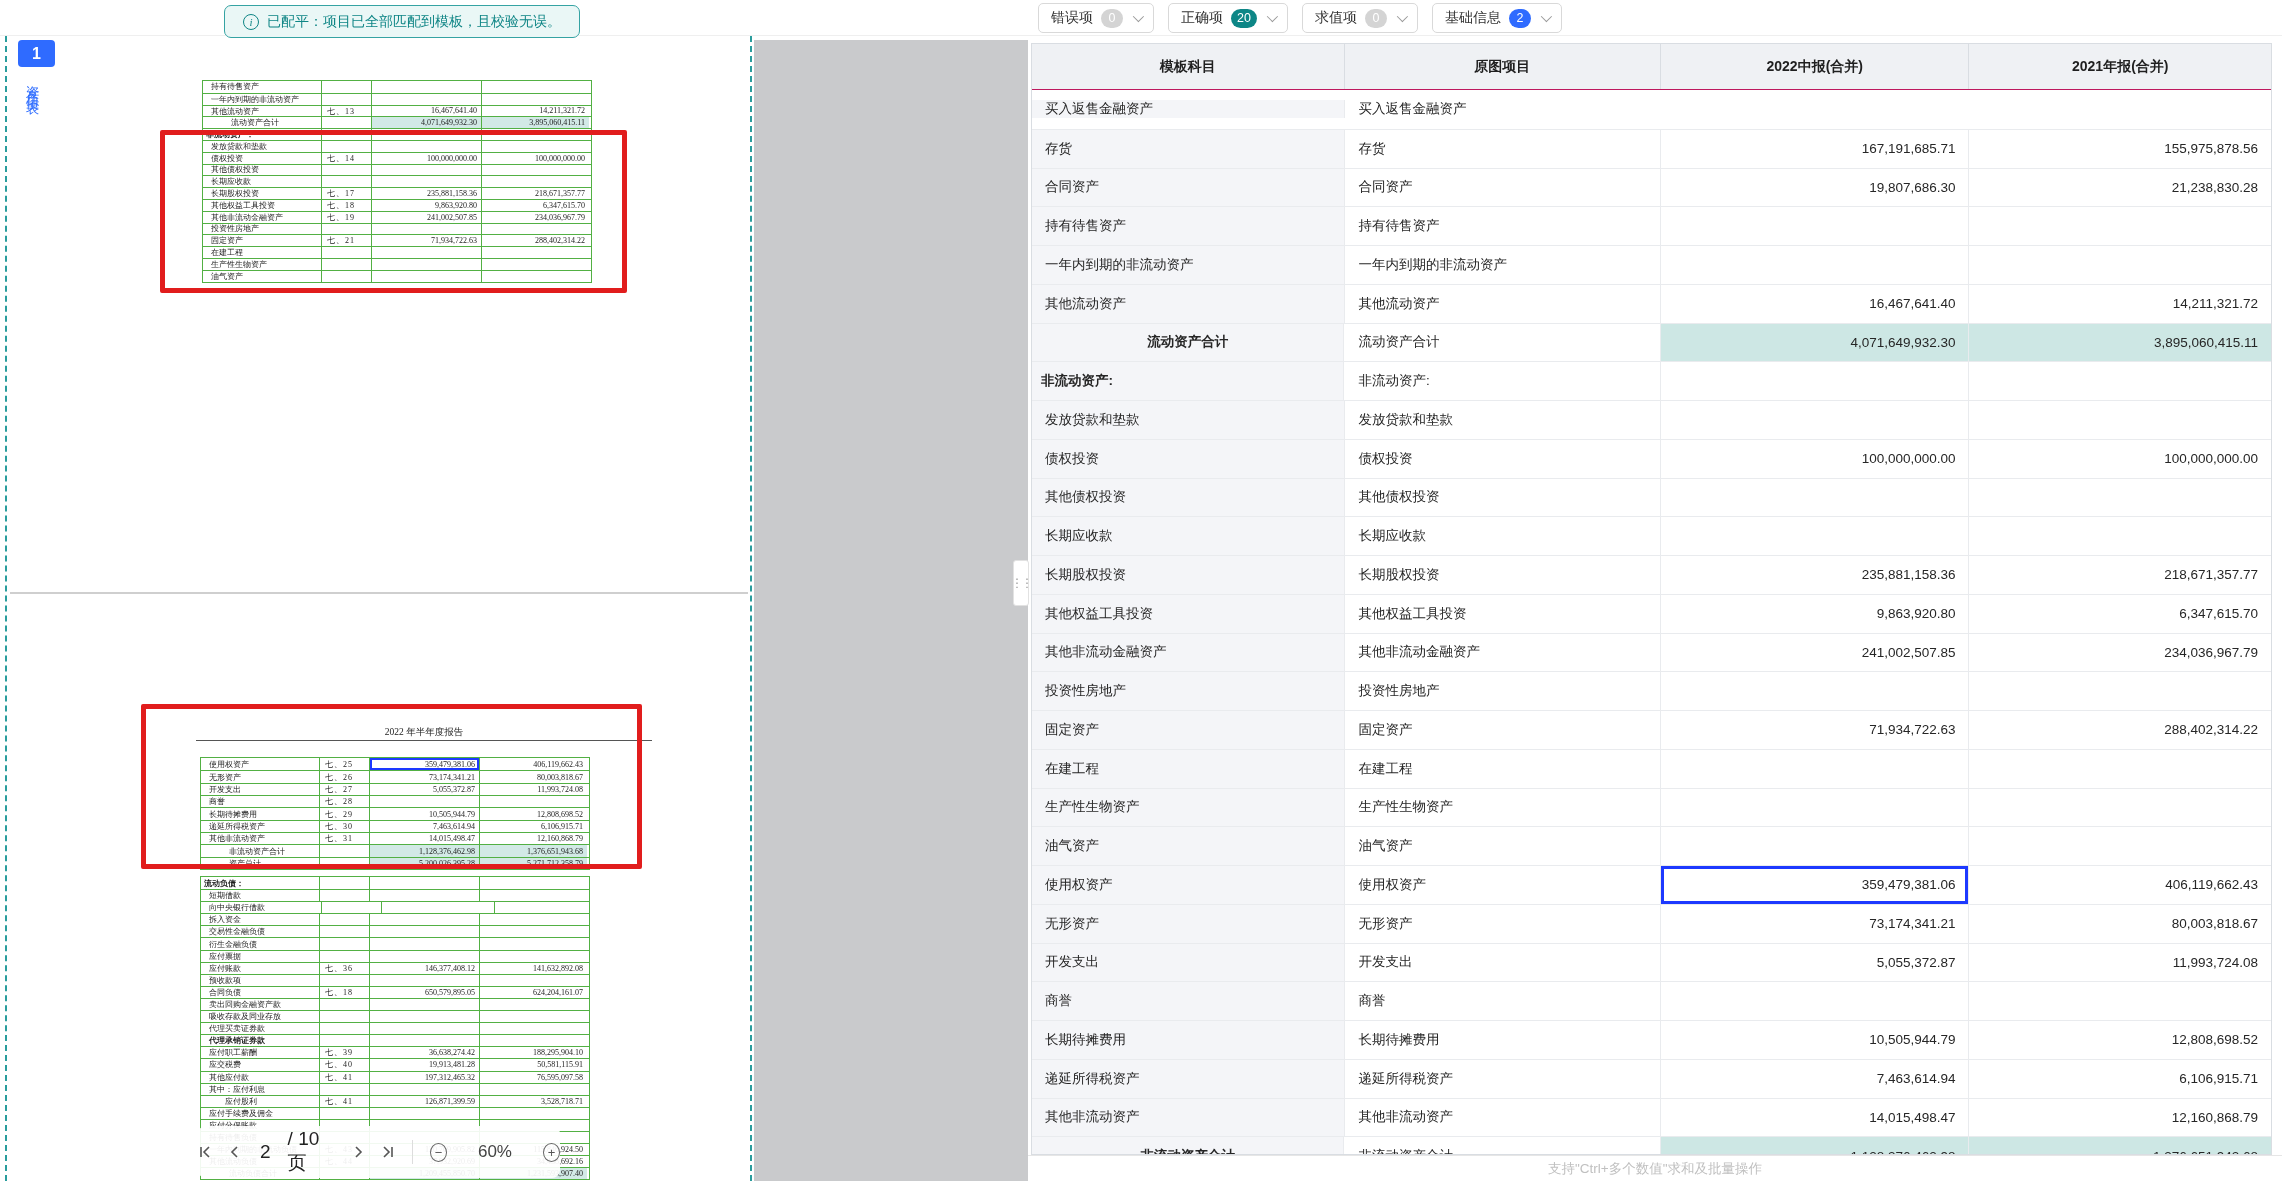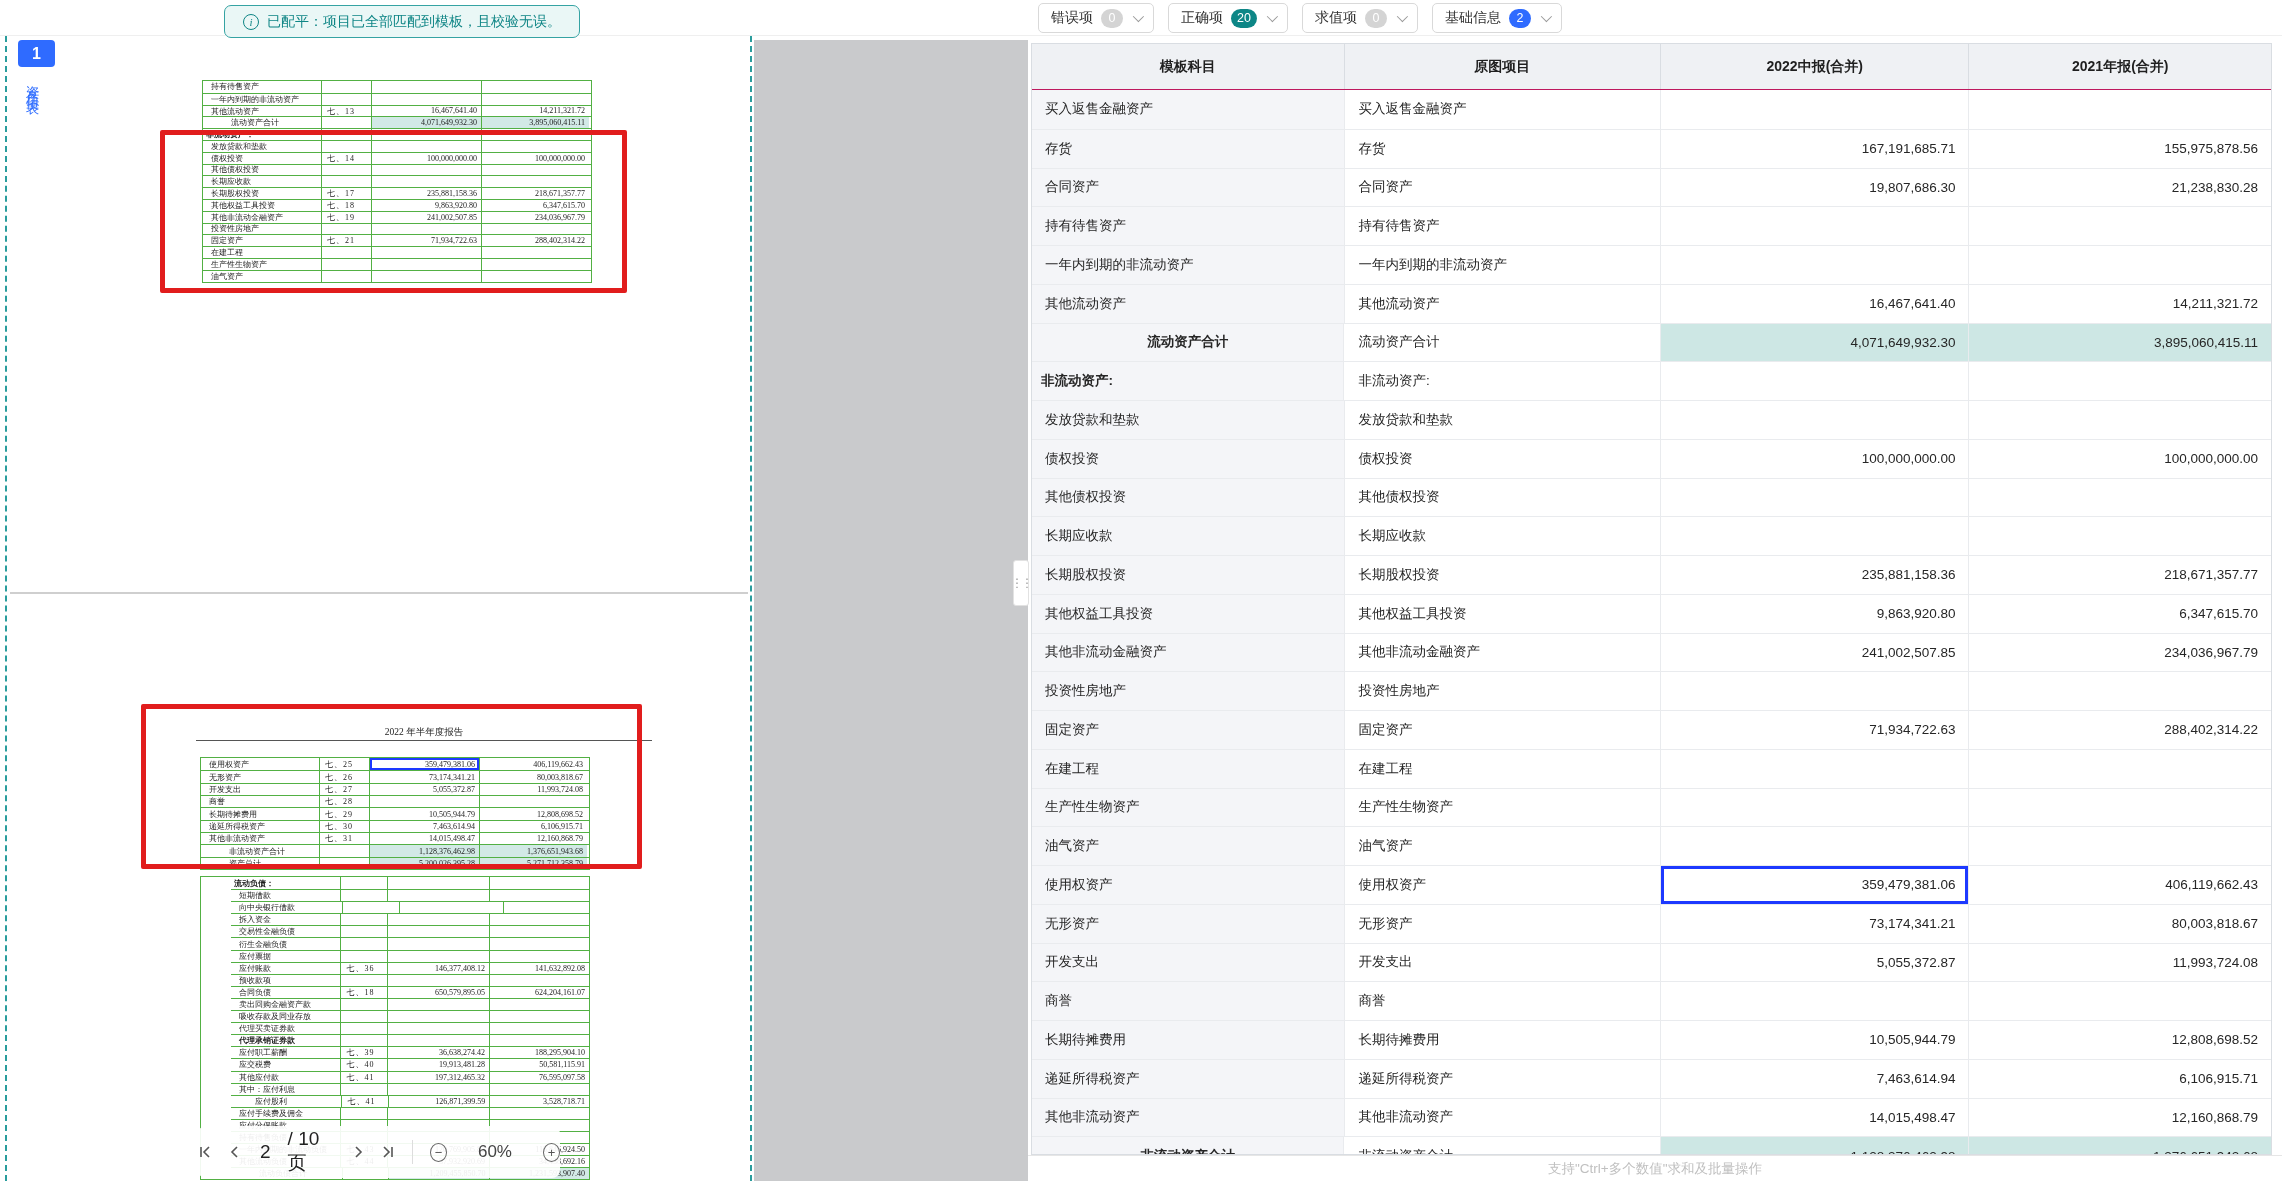--- a/index.html
+++ b/index.html
@@ -75,21 +75,21 @@
           justify-content:center;font-size:13px;color:#555;cursor:pointer;line-height:1;}
 
   
   .maintable{position:absolute;left:1031px;top:43px;width:1241px;height:1112px;background:#fff;
           border:1px solid #d9dde2;overflow:hidden;}
   .mhead{display:flex;height:46px;background:#EFF1F4;border-bottom:1px solid #be185d;}
   .mh{display:flex;align-items:center;justify-content:center;font-size:14px;font-weight:bold;color:#1f1f1f;
           border-left:1px solid #d9dde2;}
   .mh:first-child{border-left:none;}
   .mrow{display:flex;height:38.75px;border-top:1px solid #e9ebee;}
-  .mrow:first-child{border-top:none;}
+  .mrow:first-child{border-top:none;align-items:center;}
   .mc{display:flex;align-items:center;font-size:13.5px;color:#262626;border-left:1px solid #e9ebee;
           overflow:hidden;white-space:nowrap;}
   .mc:first-child{border-left:none;}
   .mc.c1{width:312px;background:#F4F5F8;padding-left:13px;}
   .mc.c2{width:317px;padding-left:14px;}
   .mc.c3{width:309px;justify-content:flex-end;padding-right:13px;}
   .mc.c4{width:303px;justify-content:flex-end;padding-right:13px;}
   .mc.c1.sec{font-weight:bold;padding-left:9px;}
   .mc.c1.tot{justify-content:center;font-weight:bold;padding-left:0;}
   .mc.hl{background:var(--hl);}
@@ -341,21 +341,21 @@
           <div class="dc v1 dteal">1,128,376,462.98</div>
           <div class="dc v2 dteal">1,376,651,943.68</div>
         </div>
         <div class="drow" style="height: 12.35px;">
           <div class="dc n tot">资产总计</div>
           <div class="dc c"></div>
           <div class="dc v1 dteal">5,200,026,395.28</div>
           <div class="dc v2 dteal">5,271,712,358.79</div>
         </div>
       </div>
-    <div class="doctable" id="docT3" style="left:190px;top:840px;width:390px;padding-left:30px;">
+    <div class="doctable" id="docT3" style="left:190px;top:840px;width:390px;">
         <div class="drow" style="height: 12.1px;">
           <div class="dc n sec">流动负债：</div>
           <div class="dc c"></div>
           <div class="dc v1"></div>
           <div class="dc v2"></div>
         </div>
         <div class="drow" style="height: 12.1px;">
           <div class="dc n">短期借款</div>
           <div class="dc c"></div>
           <div class="dc v1"></div>

